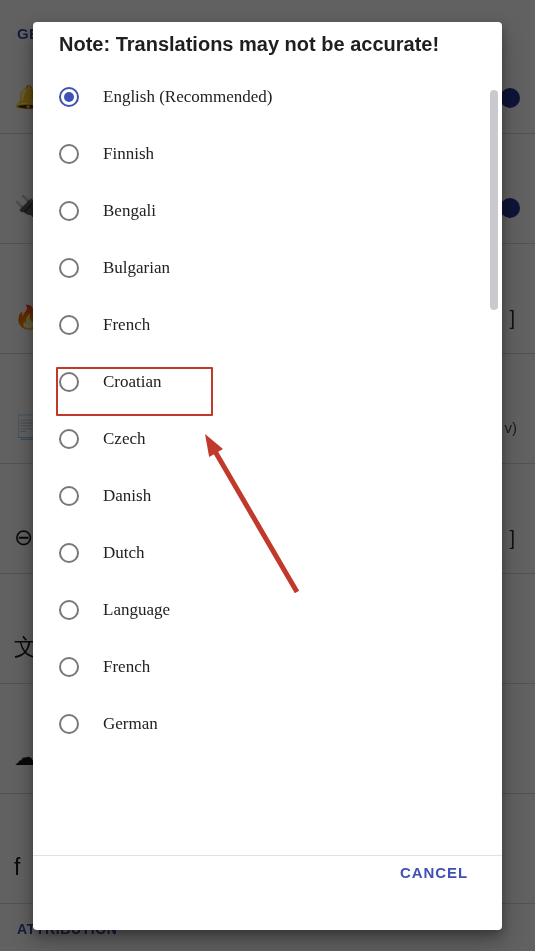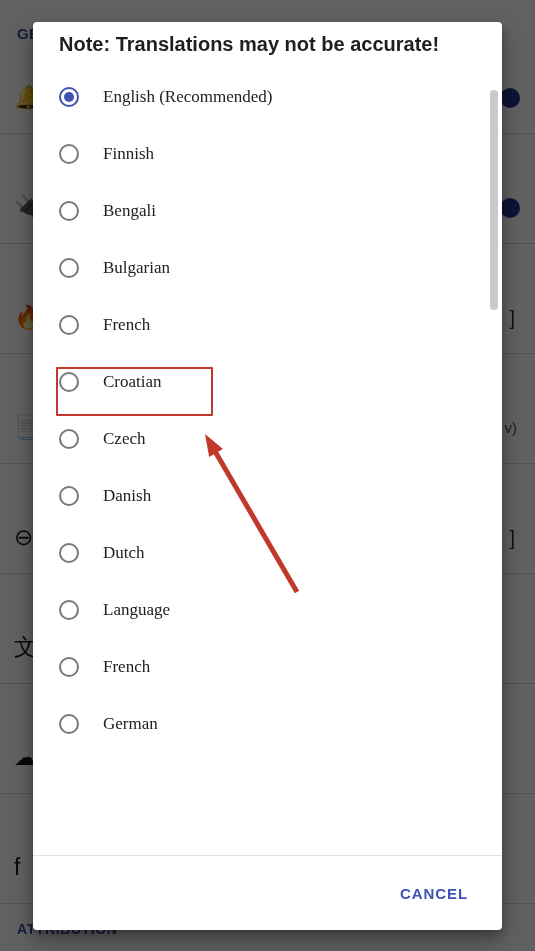--- a/index.html
+++ b/index.html
@@ -211,21 +211,21 @@
   #dialog-divider {
     flex: 0 0 auto;
     height: 1px;
     background: #e2e2e2;
   }
 
   #dialog-actions {
     flex: 0 0 auto;
     height: 74px;
     display: flex;
-    align-items: center;
+    align-items: flex-start;
     justify-content: flex-end;
     padding-right: 26px;
   }
 
   #cancel-button {
     background: none;
     border: none;
     font-family: "Liberation Sans", sans-serif;
     font-size: 15px;
     font-weight: 700;

